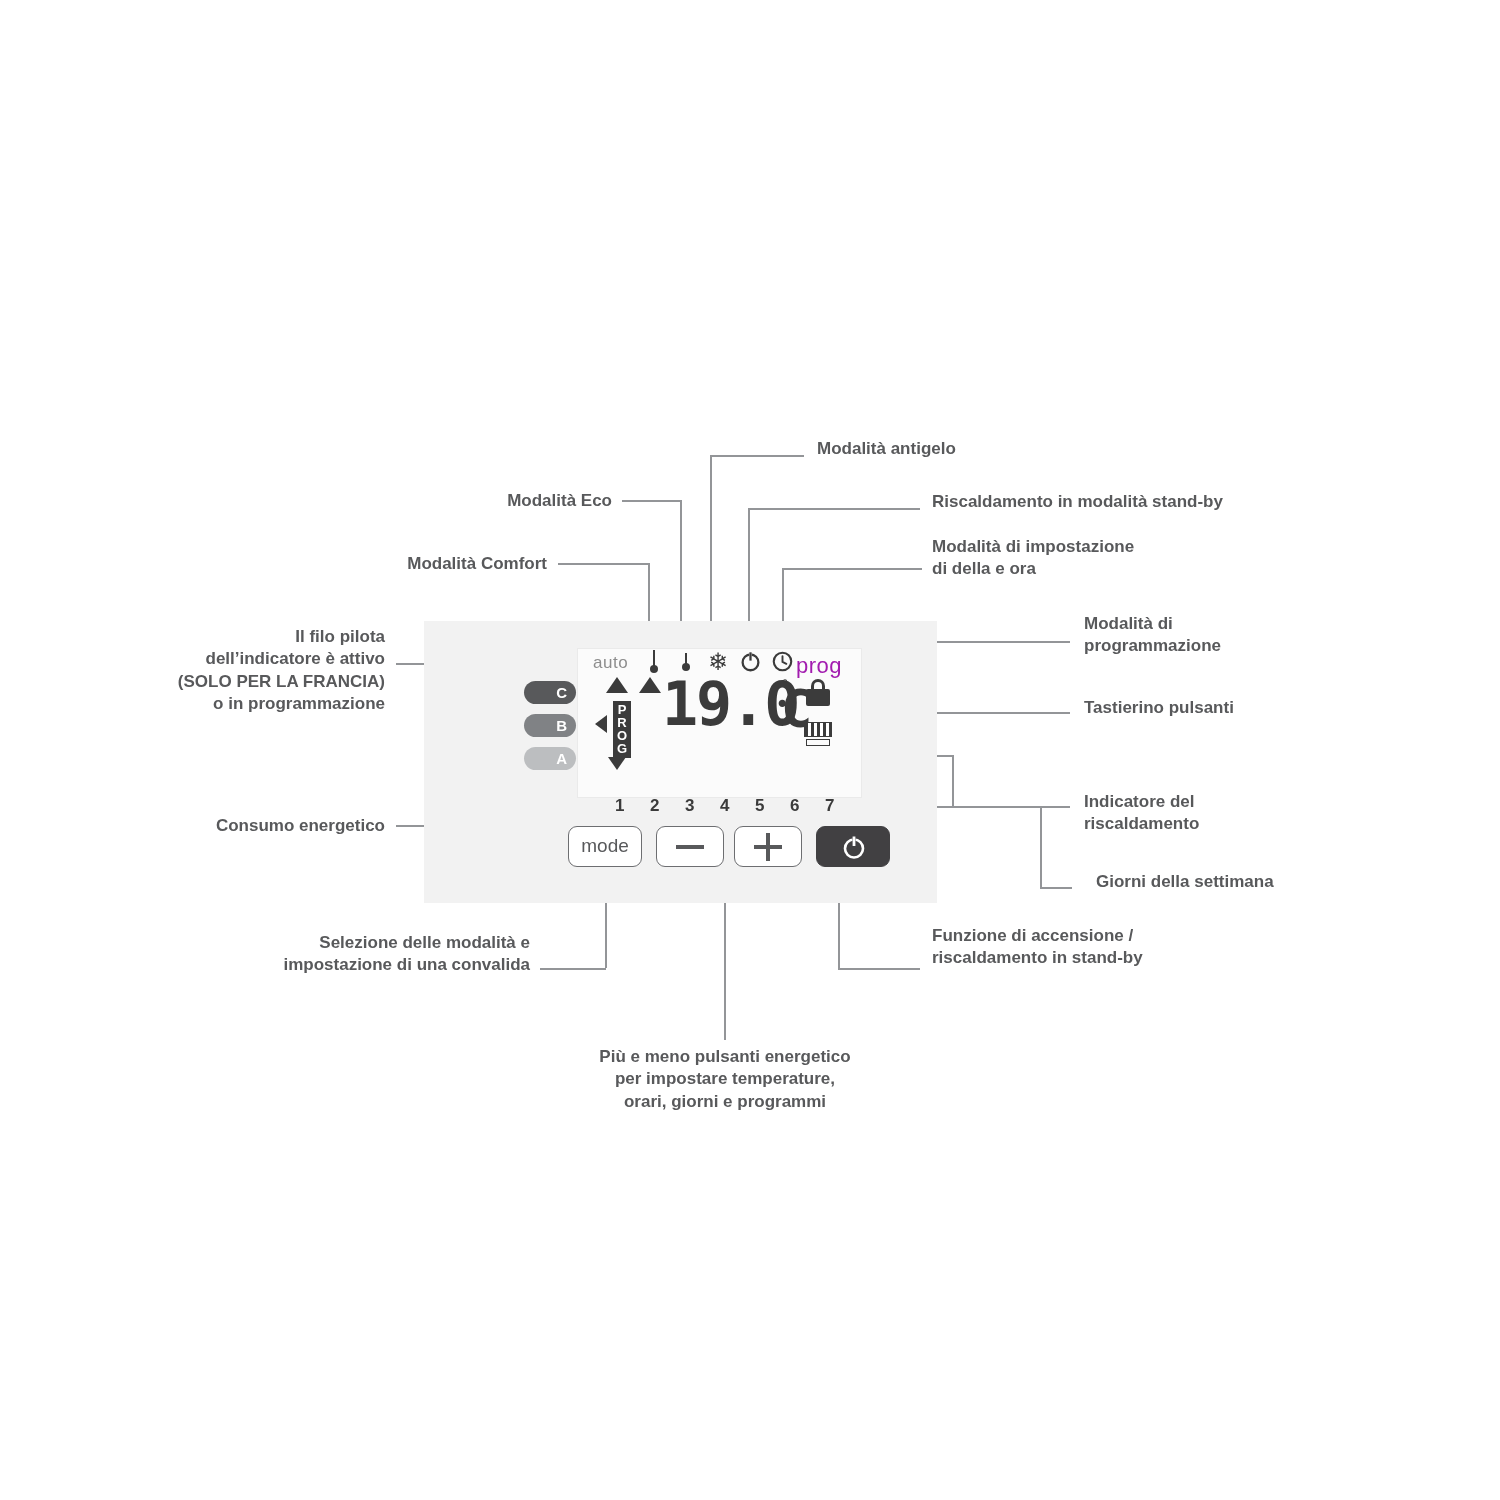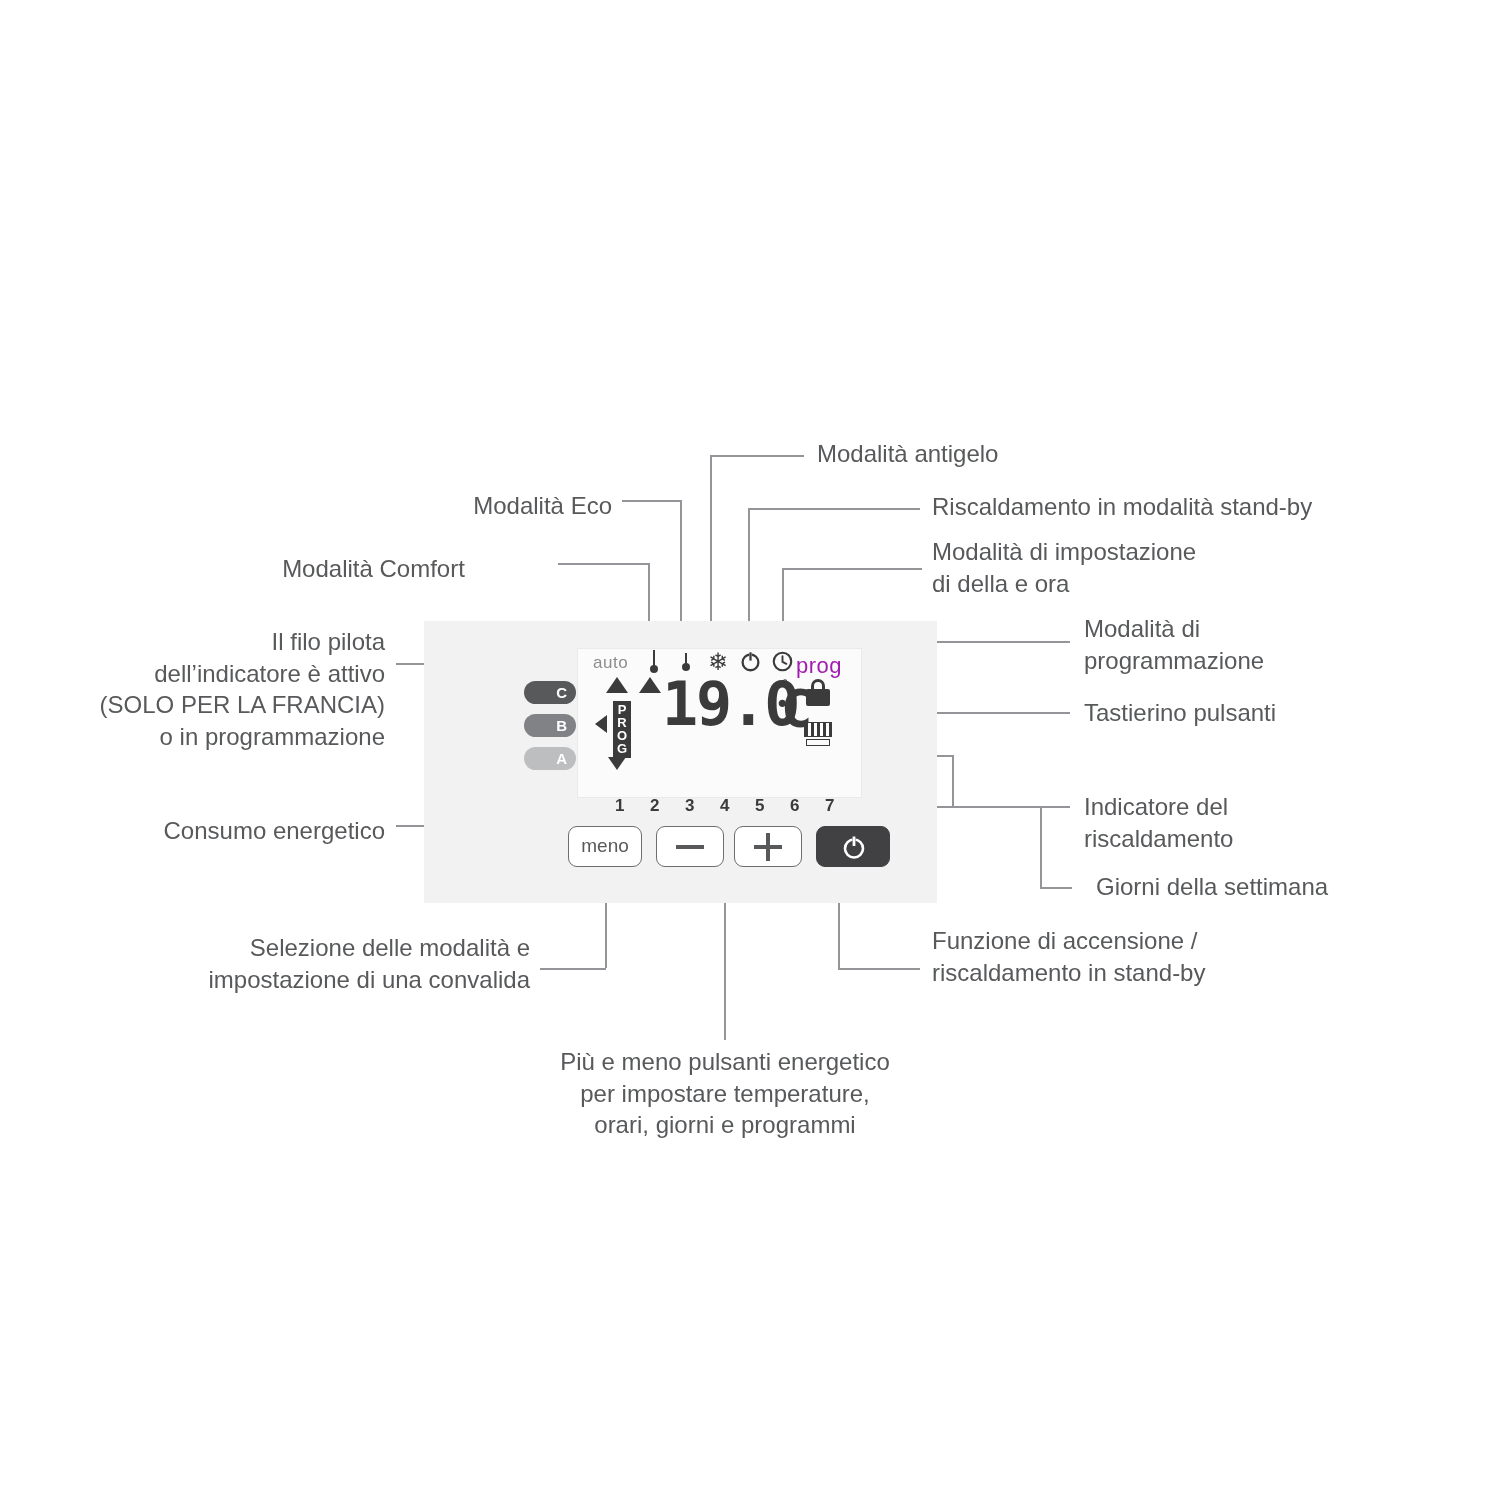--- a/index.html
+++ b/index.html
@@ -16,24 +16,25 @@
     overflow: hidden;
   }
   #root {
     position: absolute;
     left: 0; top: 0;
     width: 1500px;
     height: 1500px;
   }
   .callout {
     position: absolute;
-    font-size: 24px;
+    font-size: 17px;
     line-height: 1.32;
     color: #58595b;
     white-space: pre-line;
+    font-weight: bold;
   }
   .callout.r { text-align: right; margin-top: 7px; }
   .callout.l { text-align: left; }
   .callout.c { text-align: center; }
 
   
   .line {
     position: absolute;
     background: #939598;
   }
@@ -332,21 +333,21 @@
 <body>
 
 <div id="root">
 
   <div class="callout l" style="left:817px; top:438px;">Modalità antigelo</div>
 
   <div class="callout r" style="left:300px; top:483px; width:312px;">Modalità Eco</div>
 
   <div class="callout l" style="left:932px; top:491px;">Riscaldamento in modalità stand-by</div>
 
-  <div class="callout r" style="left:200px; top:546px; width:347px;text-align:center;">Modalità Comfort</div>
+  <div class="callout r" style="left:200px; top:546px; width:347px;">Modalità Comfort</div>
 
   <div class="callout l" style="left:932px; top:536px;">Modalità di impostazione
 di della e ora</div>
 
   <div class="callout r" style="left:60px; top:619px; width:325px;">Il filo pilota
 dell’indicatore è attivo
 (SOLO PER LA FRANCIA)
 o in programmazione</div>
 
   <div class="callout l" style="left:1084px; top:613px;">Modalità di
@@ -484,21 +485,21 @@
     <span style="left:38px;">1</span>
     <span style="left:73px;">2</span>
     <span style="left:108px;">3</span>
     <span style="left:143px;">4</span>
     <span style="left:178px;">5</span>
     <span style="left:213px;">6</span>
     <span style="left:248px;">7</span>
   </div>
 
   <div id="buttons">
-    <div class="btn" id="btn-mode">meno</div>
+    <div class="btn" id="btn-mode">mode</div>
 
     <div class="btn" id="btn-minus">
       <span class="glyph h"></span>
     </div>
 
     <div class="btn" id="btn-plus">
       <span class="glyph h"></span>
       <span class="glyph v"></span>
     </div>
 

